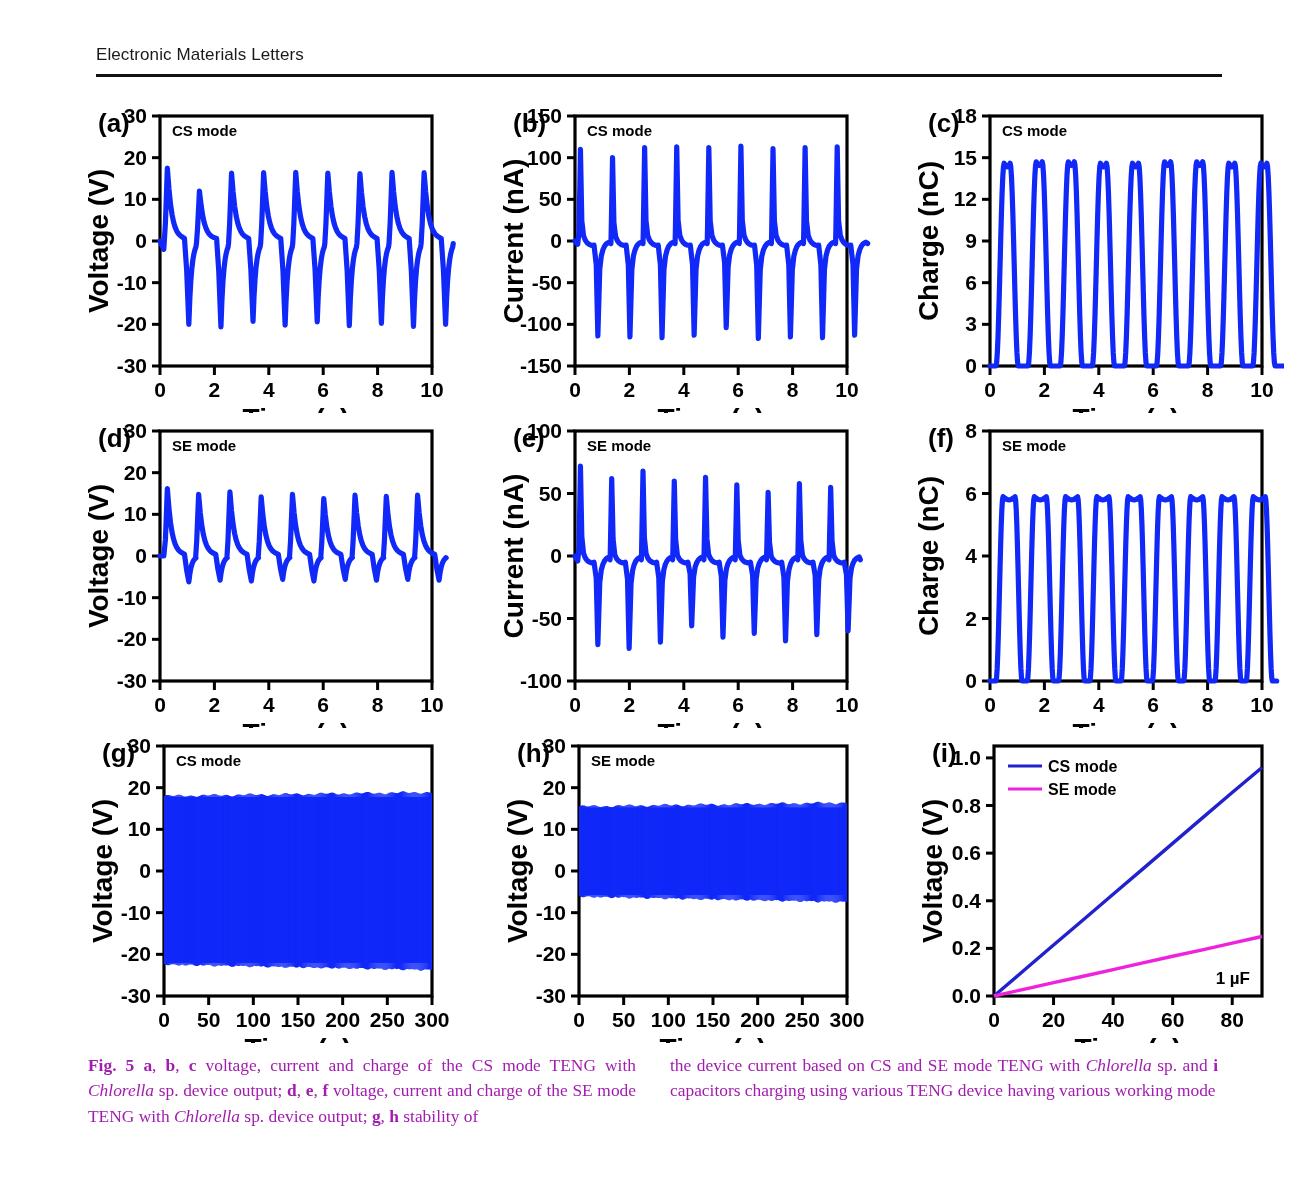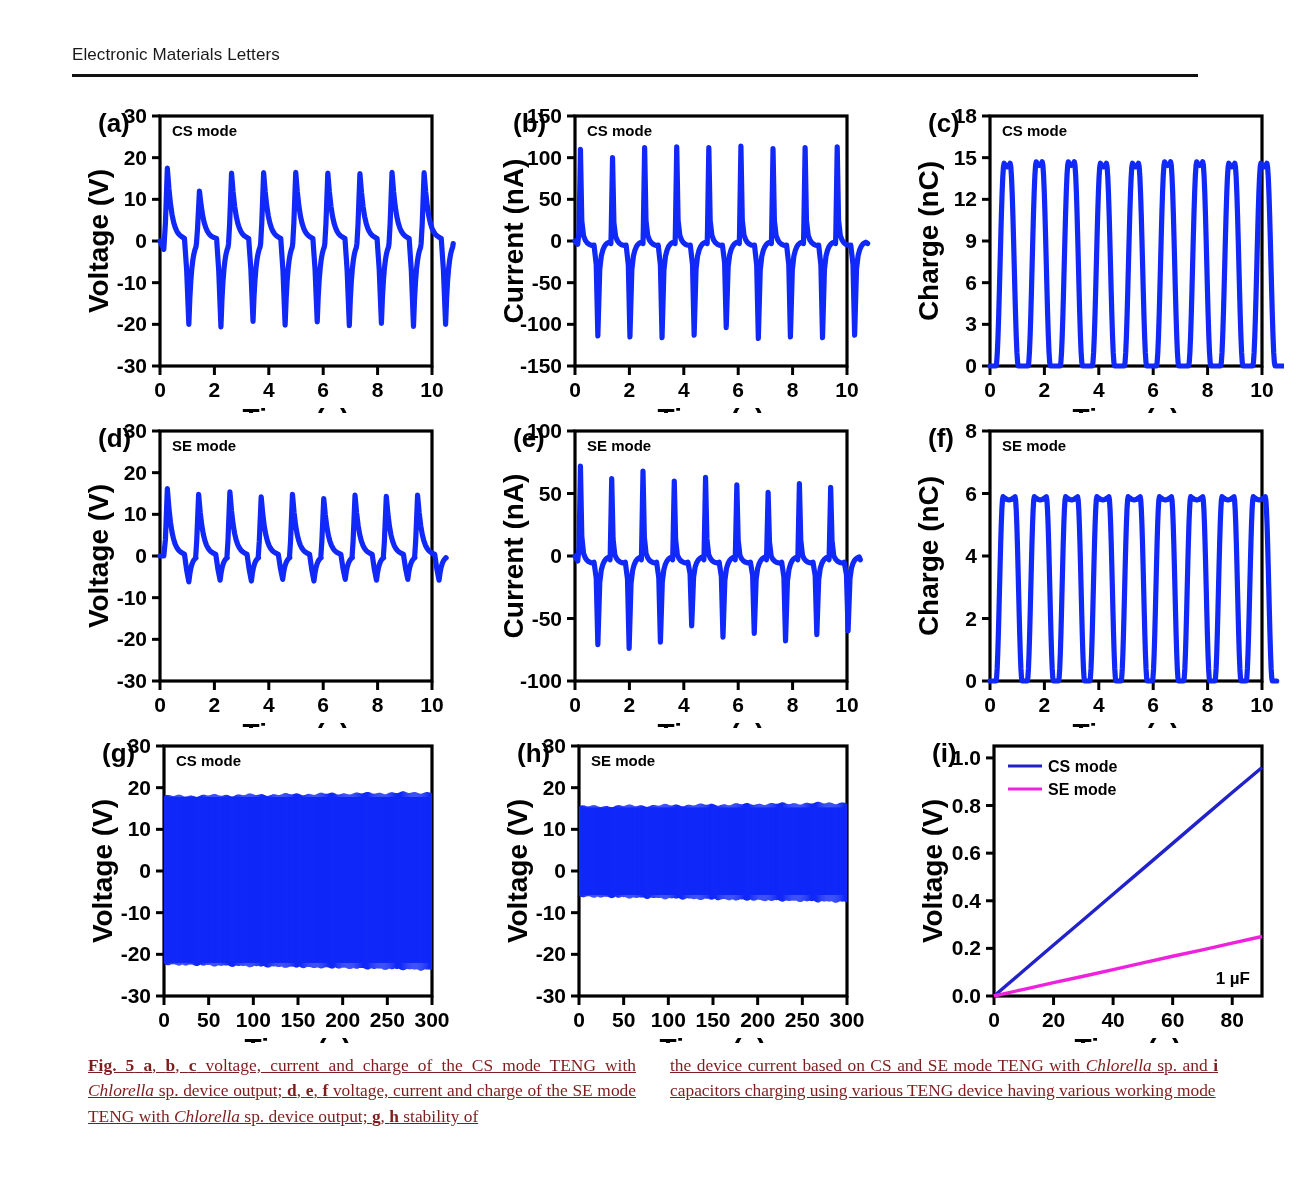--- a/index.html
+++ b/index.html
@@ -5,21 +5,21 @@
   html,body{margin:0;padding:0;}
   body{
     width:1302px;height:1188px;background:#ffffff;
     font-family:"Liberation Serif",serif;
     -webkit-font-smoothing:antialiased;
   }
   .page{position:relative;width:1302px;height:1188px;overflow:hidden;}
 
   
   .runhead{
-    position:absolute;left:72px;top:45px;width:1126px;
+    position:absolute;left:96px;top:45px;width:1126px;
   }
   .runhead .txt{
     font-family:"Liberation Sans",sans-serif;
     font-size:17px;color:#1a1a1a;letter-spacing:.1px;
   }
   .runhead .rule{
     margin-top:9px;height:3px;background:#111;width:1126px;
   }
 
   
@@ -39,21 +39,21 @@
   .panlab{font-size:26px;font-weight:bold;}
   .modelab{font-size:15px;font-weight:bold;}
   .annot{font-size:17px;font-weight:bold;}
   .leglab{font-size:16px;font-weight:bold;}
 
   
   .caption{
     position:absolute;left:88px;top:1053px;width:1130px;
     display:flex;gap:34px;
   }
-  .capcol{width:548px;font-size:17.4px;line-height:1.46;color:#7f1d1d;text-align:justify;text-decoration:underline;}
+  .capcol{width:548px;font-size:17.4px;line-height:1.46;color:#a21caf;text-align:justify;}
   .capcol b{font-weight:bold;}
   .capcol i{font-style:italic;}
 </style>
 </head>
 <body>
 
 <div class="page">
 
   <div class="runhead">
     <div class="txt">Electronic Materials Letters</div>

